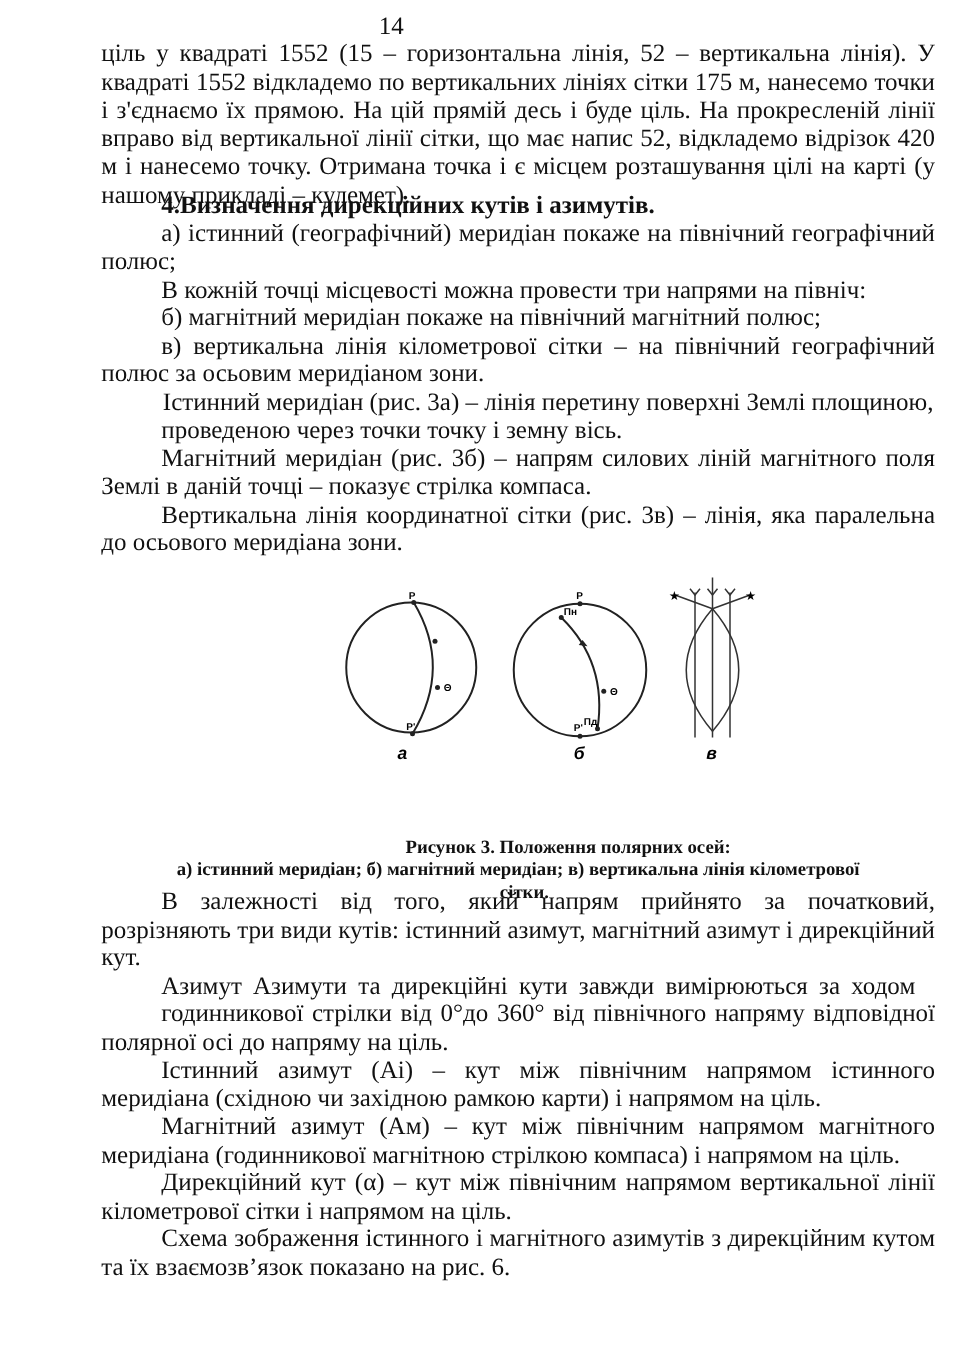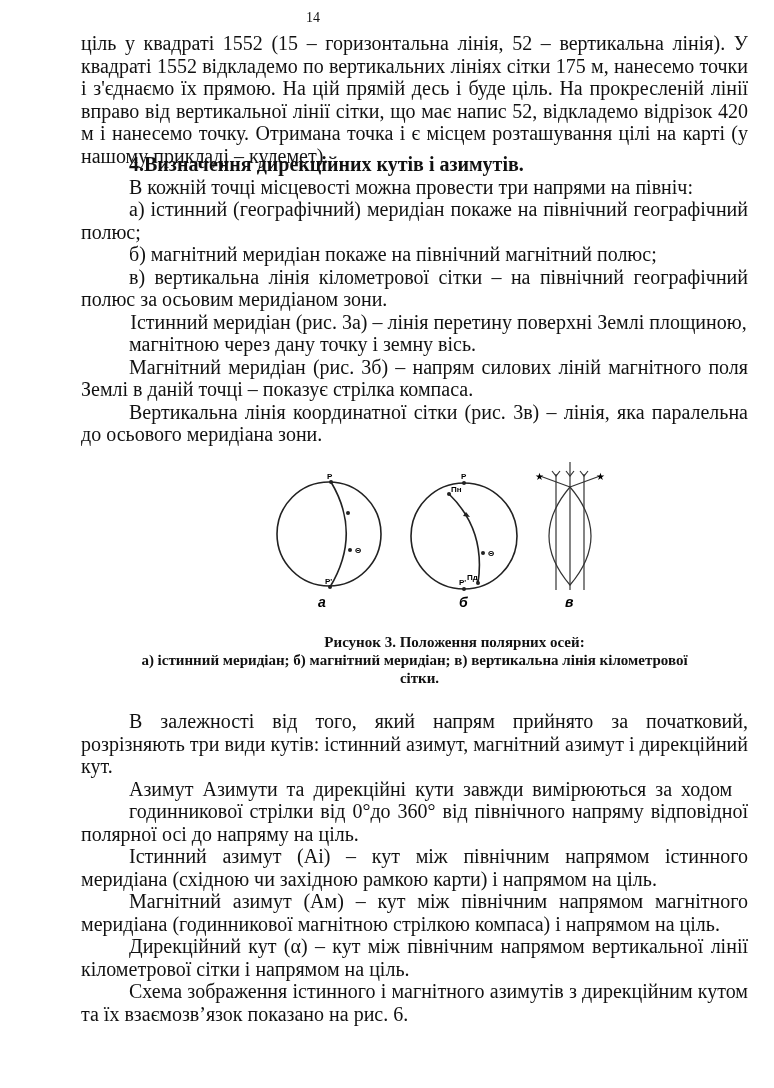--- a/index.html
+++ b/index.html
@@ -1,46 +1,46 @@
 <!DOCTYPE html>
 <html><head>
   <meta charset="utf-8">
   <style>
     html, body { margin: 0; padding: 0; background: #ffffff; }
     body { width: 774px; height: 1088px; position: relative; overflow: hidden;
            font-family: "Liberation Serif", "DejaVu Serif", serif; color: #111; }
-    .page-number { position: absolute; top: 10px; left: 0; width: 626px; text-align: center; font-size: 14px; }
+    .page-number { position: absolute; top: 10px; left: 0; width: 626px; text-align: center; font-size: 20px; }
     .block { position: absolute; left: 81px; width: 667px; font-size: 20px; line-height: 22.5px; }
     .p { margin: 0; text-align: justify; }
     .indent { text-indent: 48px; }
     .hang { padding-left: 48px; text-align: left; }
     .bold { font-weight: bold; }
     .figure { position: absolute; left: 270px; top: 460px; width: 340px; height: 165px; }
-    .caption { position: absolute; left: 81px; width: 667px; text-align: center; font-weight: bold; font-size: 15px; line-height: 18px; }
+    .caption { position: absolute; left: 81px; width: 667px; text-align: center; font-weight: bold; font-size: 15px; line-height: 18px; margin-top: 36px; }
     .caption .l1 { display: block; padding-left: 80px; }
     .caption .l3 { display: block; padding-left: 10px; }
     svg text { font-family: "Liberation Sans", "DejaVu Sans", sans-serif; }
   </style>
 </head>
 <body>
 
 <div class="page-number">14</div>
 
 <div class="block" style="top:32px;">
   <p class="p">ціль у квадраті 1552 (15 – горизонтальна лінія, 52 – вертикальна лінія). У квадраті 1552 відкладемо по вертикальних лініях сітки 175 м, нанесемо точки і з'єднаємо їх прямою. На цій прямій десь і буде ціль. На прокресленій лінії вправо від вертикальної лінії сітки, що має напис 52, відкладемо відрізок 420 м і нанесемо точку. Отримана точка і є місцем розташування цілі на карті (у нашому прикладі – кулемет).</p>
 </div>
 
 <div class="block" style="top:153px;">
   <p class="p indent bold">4.Визначення дирекційних кутів і азимутів.</p>
+  <p class="p indent">а) істинний (географічний) меридіан покаже на північний географічний полюс;</p>
   <p class="p indent">В кожній точці місцевості можна провести три напрями на північ:</p>
-  <p class="p indent">а) істинний (географічний) меридіан покаже на північний географічний полюс;</p>
   <p class="p indent">б) магнітний меридіан покаже на північний магнітний полюс;</p>
   <p class="p indent">в) вертикальна лінія кілометрової сітки – на північний географічний полюс за осьовим меридіаном зони.</p>
   <p class="p indent" style="text-align:center;">Істинний меридіан (рис. 3а) – лінія перетину поверхні Землі площиною,</p>
-  <p class="p hang">магнітною через дану точку і земну вісь.</p>
+  <p class="p hang">проведеною через точки точку і земну вісь.</p>
   <p class="p indent">Магнітний меридіан (рис. 3б) – напрям силових ліній магнітного поля Землі в даній точці – показує стрілка компаса.</p>
   <p class="p indent">Вертикальна лінія координатної сітки (рис. 3в) – лінія, яка паралельна до осьового меридіана зони.</p>
 </div>
 
 <div class="figure">
   <svg width="340" height="165" viewBox="270 460 340 165">
 
     <g>
       <circle cx="329" cy="534" r="52" fill="none" stroke="#222" stroke-width="1.6"></circle>
       <path d="M331 482 Q362 534 330 587" fill="none" stroke="#222" stroke-width="1.6"></path>

